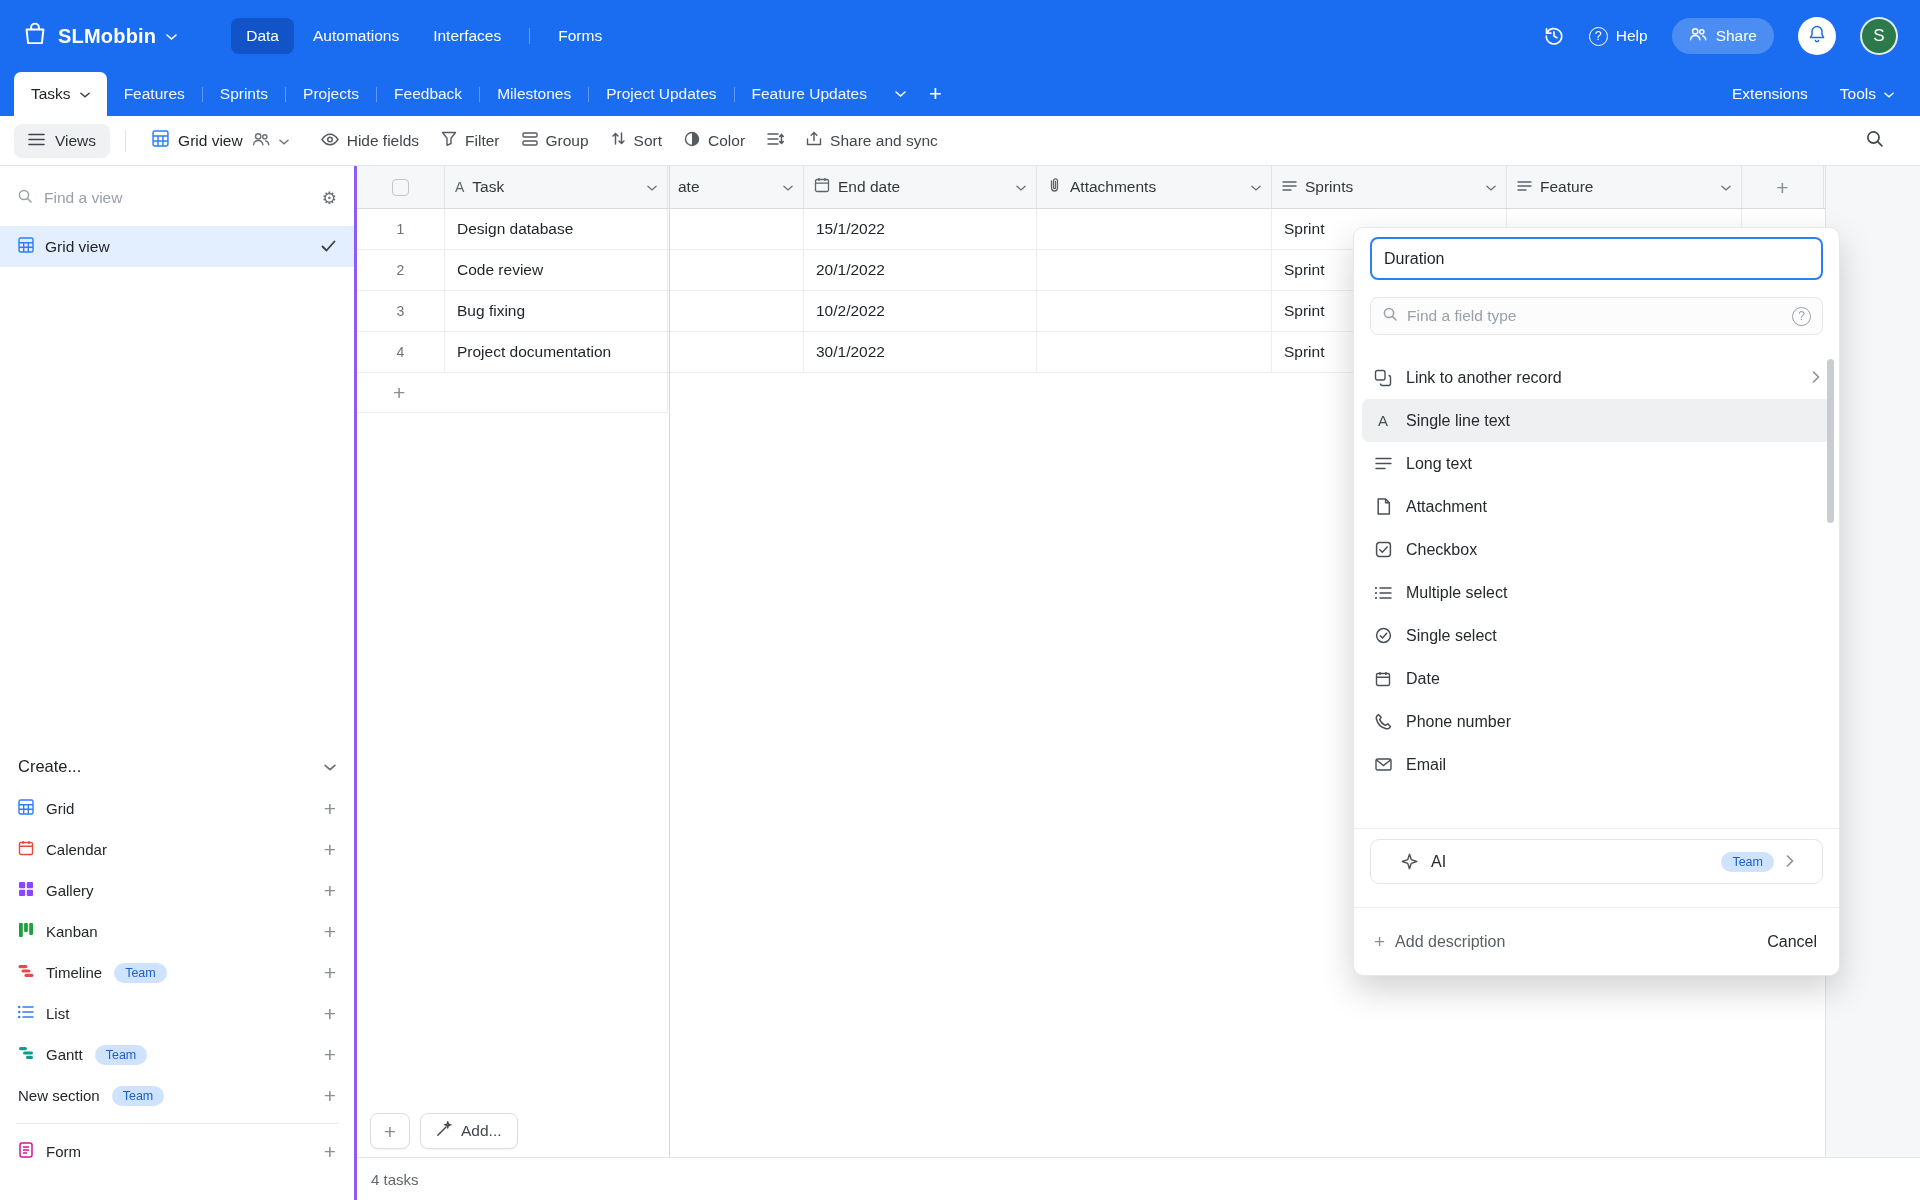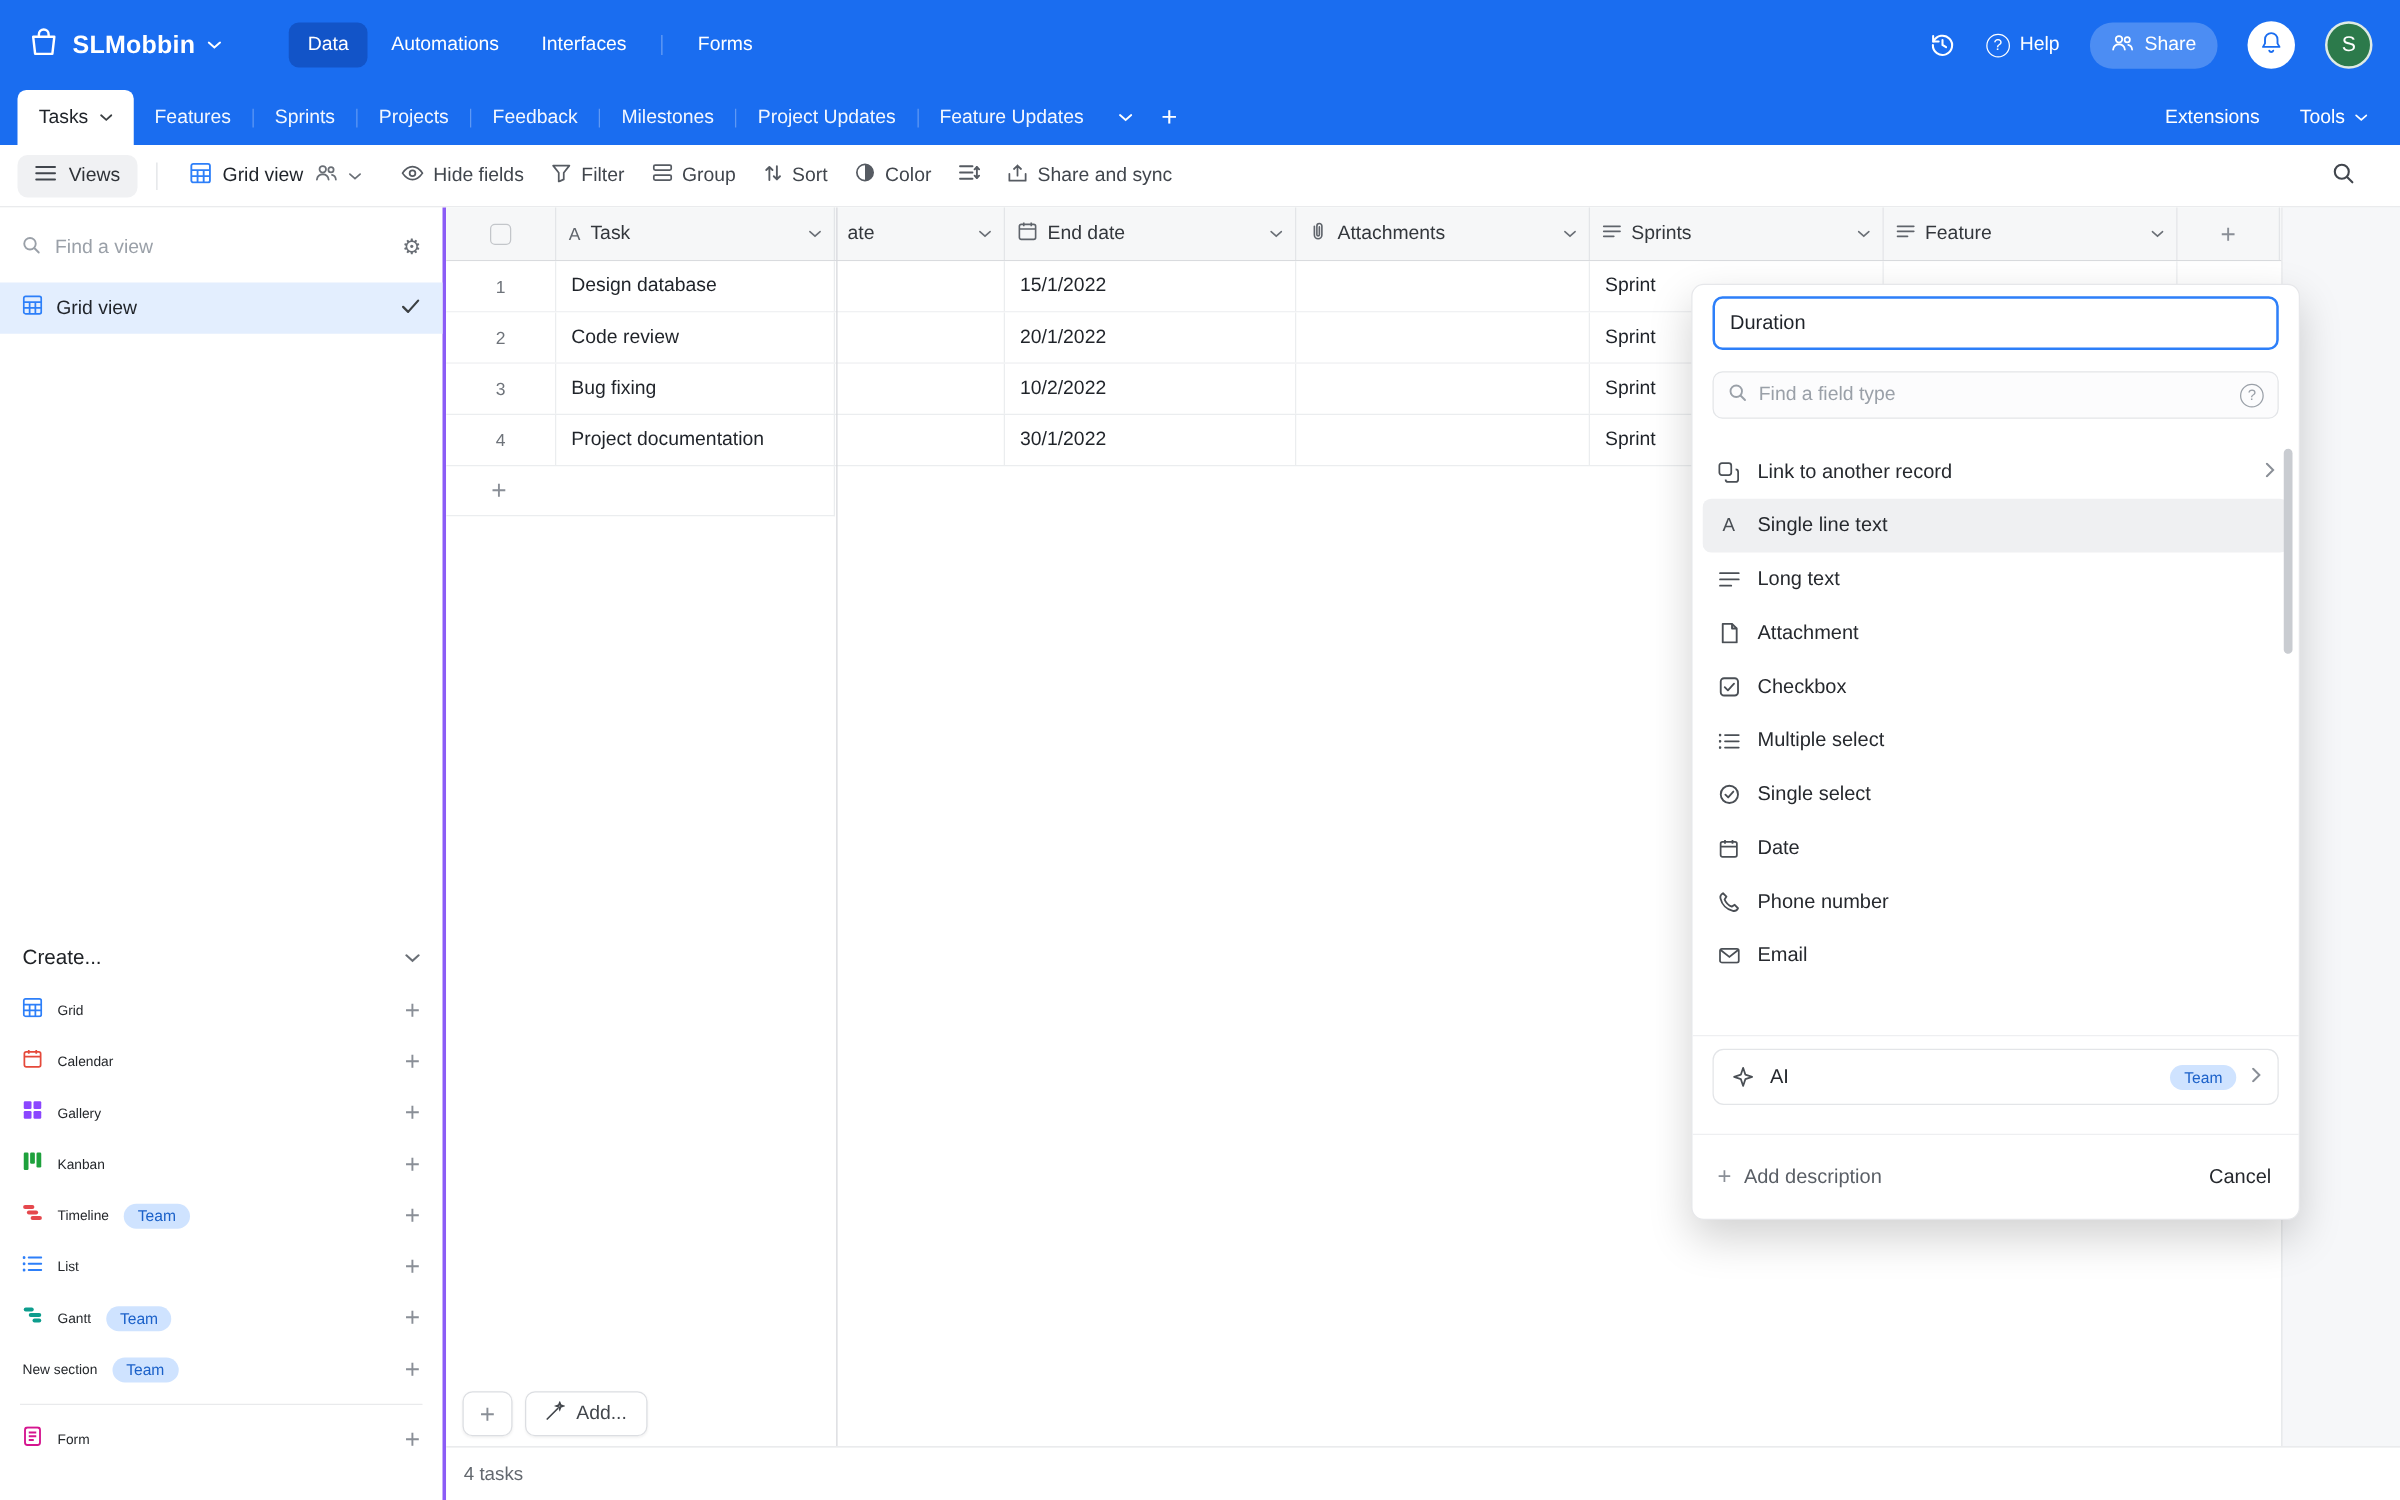--- a/index.html
+++ b/index.html
@@ -53,21 +53,21 @@
   .find-input{flex:1;border:none;outline:none;font-size:15.5px;color:#1f2329;background:transparent}
   .find-input::placeholder{color:#9aa0a8}
   .gearchar{font-size:17px;color:#6a6f76;cursor:pointer;font-family:"DejaVu Sans",sans-serif}
   .view-row{display:flex;align-items:center;gap:11px;height:41px;padding:0 18px;background:var(--selected-view-bg);cursor:pointer}
   .view-label{font-size:15.5px;color:#1f2329;font-weight:500}
   .view-check{margin-left:auto}
   .create{position:absolute;top:578px;left:0;right:0;padding:0 18px}
   .create-head{display:flex;align-items:center;height:44px;color:#202327;font-size:16.5px;cursor:pointer}
   .create-head .chv{margin-left:auto}
   .citem{display:flex;align-items:center;gap:12px;height:41px;cursor:pointer}
-  .citem .lbl{font-size:11px;color:#24272b}
+  .citem .lbl{font-size:15px;color:#24272b}
   .badge{background:var(--team-badge-bg);color:var(--team-badge-text);font-size:12.5px;padding:3px 11px;border-radius:11px}
   .badge:empty{display:none}
   .plus{margin-left:auto;color:#8a8f97;font-size:21px;font-weight:300;line-height:1;cursor:pointer}
   .cdivider{height:1px;background:#e9eaec;margin:7px -2px}
 
   
   .main{position:absolute;left:357px;top:166px;right:0;bottom:0;background:#f6f7f9}
   .tablebg{position:absolute;left:0;top:0;width:1469px;bottom:43px;background:#fff;border-right:1px solid #e1e3e6}
   .thead{display:flex;height:43px;background:#f6f7f8;border-bottom:1px solid #d9dbde}
   .th{display:flex;align-items:center;gap:8px;padding:0 10px;border-right:1px solid #e3e5e8;color:#33373c;font-size:15.5px;overflow:hidden;white-space:nowrap;cursor:pointer}
@@ -95,21 +95,21 @@
   .fsearch input{border:none;outline:none;background:transparent;flex:1;font-size:15.5px;color:#1f2329}
   .fsearch input::placeholder{color:#9aa0a8}
   .fhelp{margin-left:auto;width:19px;height:19px;border:1.4px solid #9aa0a8;border-radius:50%;color:#9aa0a8;font-size:12px;display:flex;align-items:center;justify-content:center;cursor:pointer}
   .flist{position:absolute;left:8px;right:8px;top:128px;height:455px;overflow:hidden}
   .fitem{display:flex;align-items:center;gap:13px;height:43px;padding:0 11px;border-radius:7px;font-size:16px;color:#26292e;cursor:pointer}
   .fitem.selected{background:#eff0f2}
   .fitem .chevr{margin-left:auto}
   .ficon{width:20px;display:flex;align-items:center;justify-content:center}
   .fscroll{position:absolute;right:5px;top:131px;width:7px;height:164px;border-radius:4px;background:#c9ccd1;cursor:pointer}
   .ai-sep{position:absolute;left:0;right:0;top:600px;height:1px;background:#eeeff1}
-  .airow{position:absolute;left:16px;right:16px;top:611px;height:45px;border:1px solid #e3e5e8;border-radius:9px;display:flex;align-items:center;gap:12px;padding:0 13px;font-size:16px;color:#26292e;cursor:pointer}
+  .airow{position:absolute;left:16px;right:16px;top:611px;height:45px;border:1px solid #e3e5e8;border-radius:9px;display:flex;align-items:center;gap:12px;padding:0 28px;font-size:16px;color:#26292e;cursor:pointer}
   .airow .badge{margin-left:auto}
   .ffoot{position:absolute;left:0;right:0;bottom:0;height:68px;border-top:1px solid #eeeff1;display:flex;align-items:center;padding:0 22px 0 20px}
   .addesc{display:flex;align-items:center;gap:10px;color:#5a5f66;font-size:16px;cursor:pointer}
   .addesc .plus{margin-left:0;font-size:19px}
   .cancel{margin-left:auto;color:#25282d;font-size:16px;cursor:pointer}
 </style>
 </head>
 <body>
 
 <div class="app">

